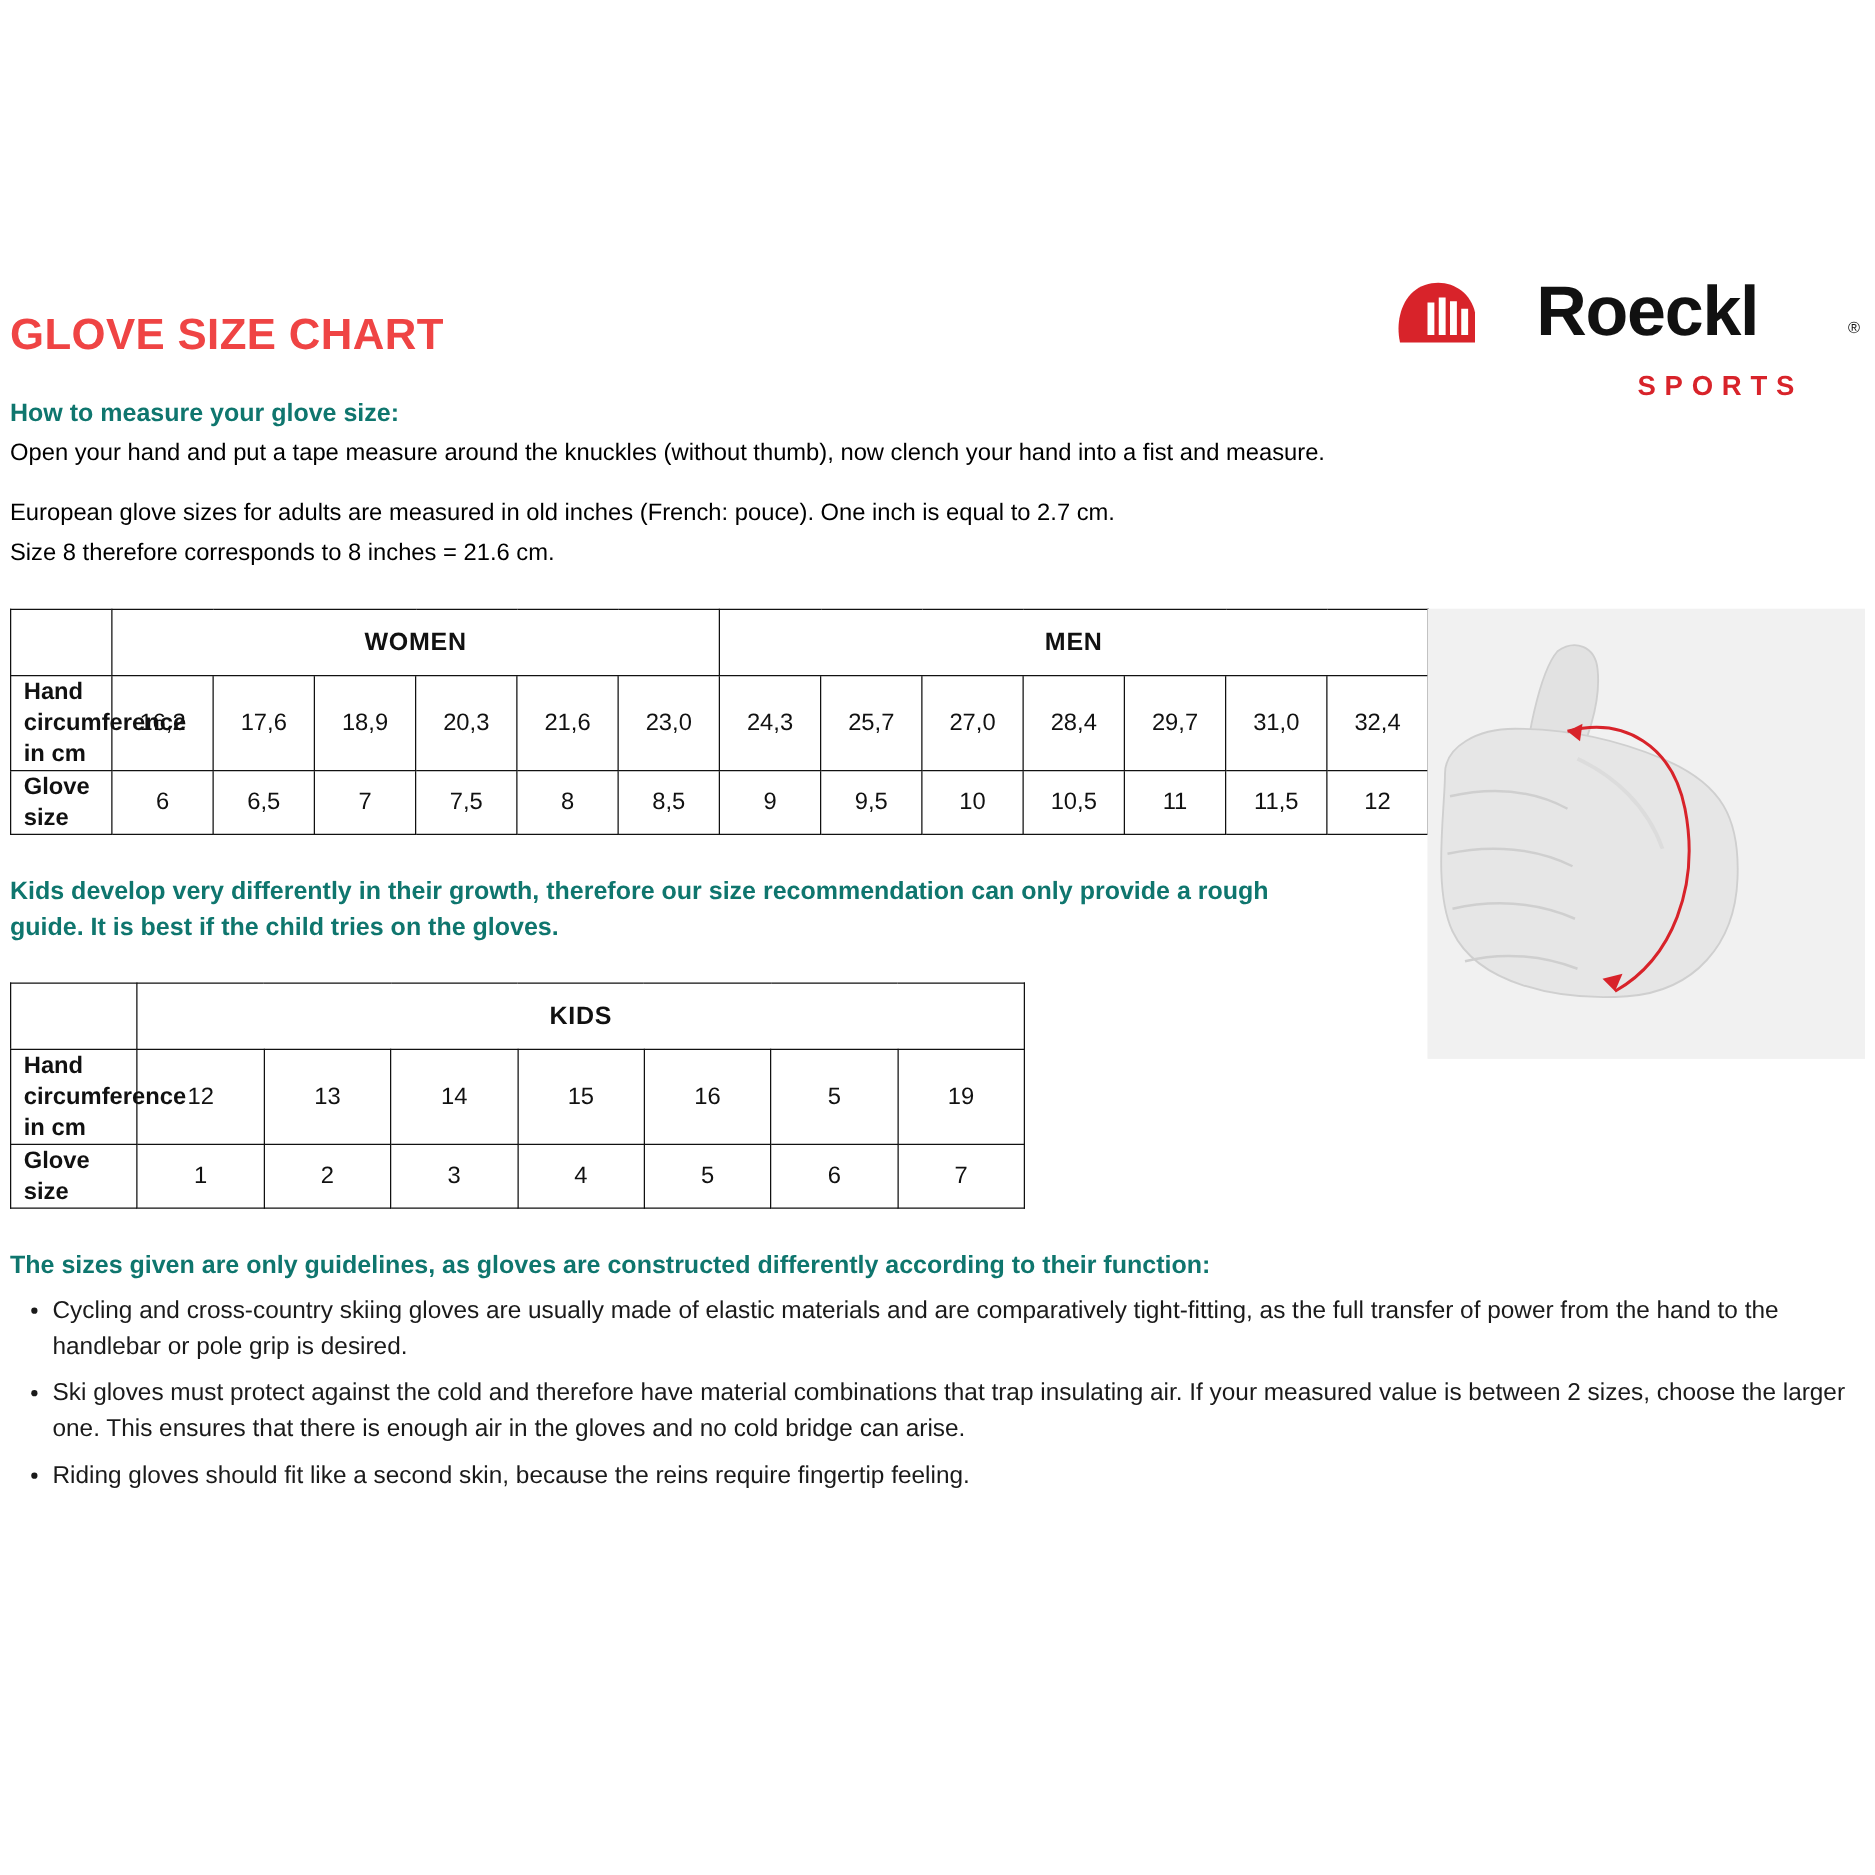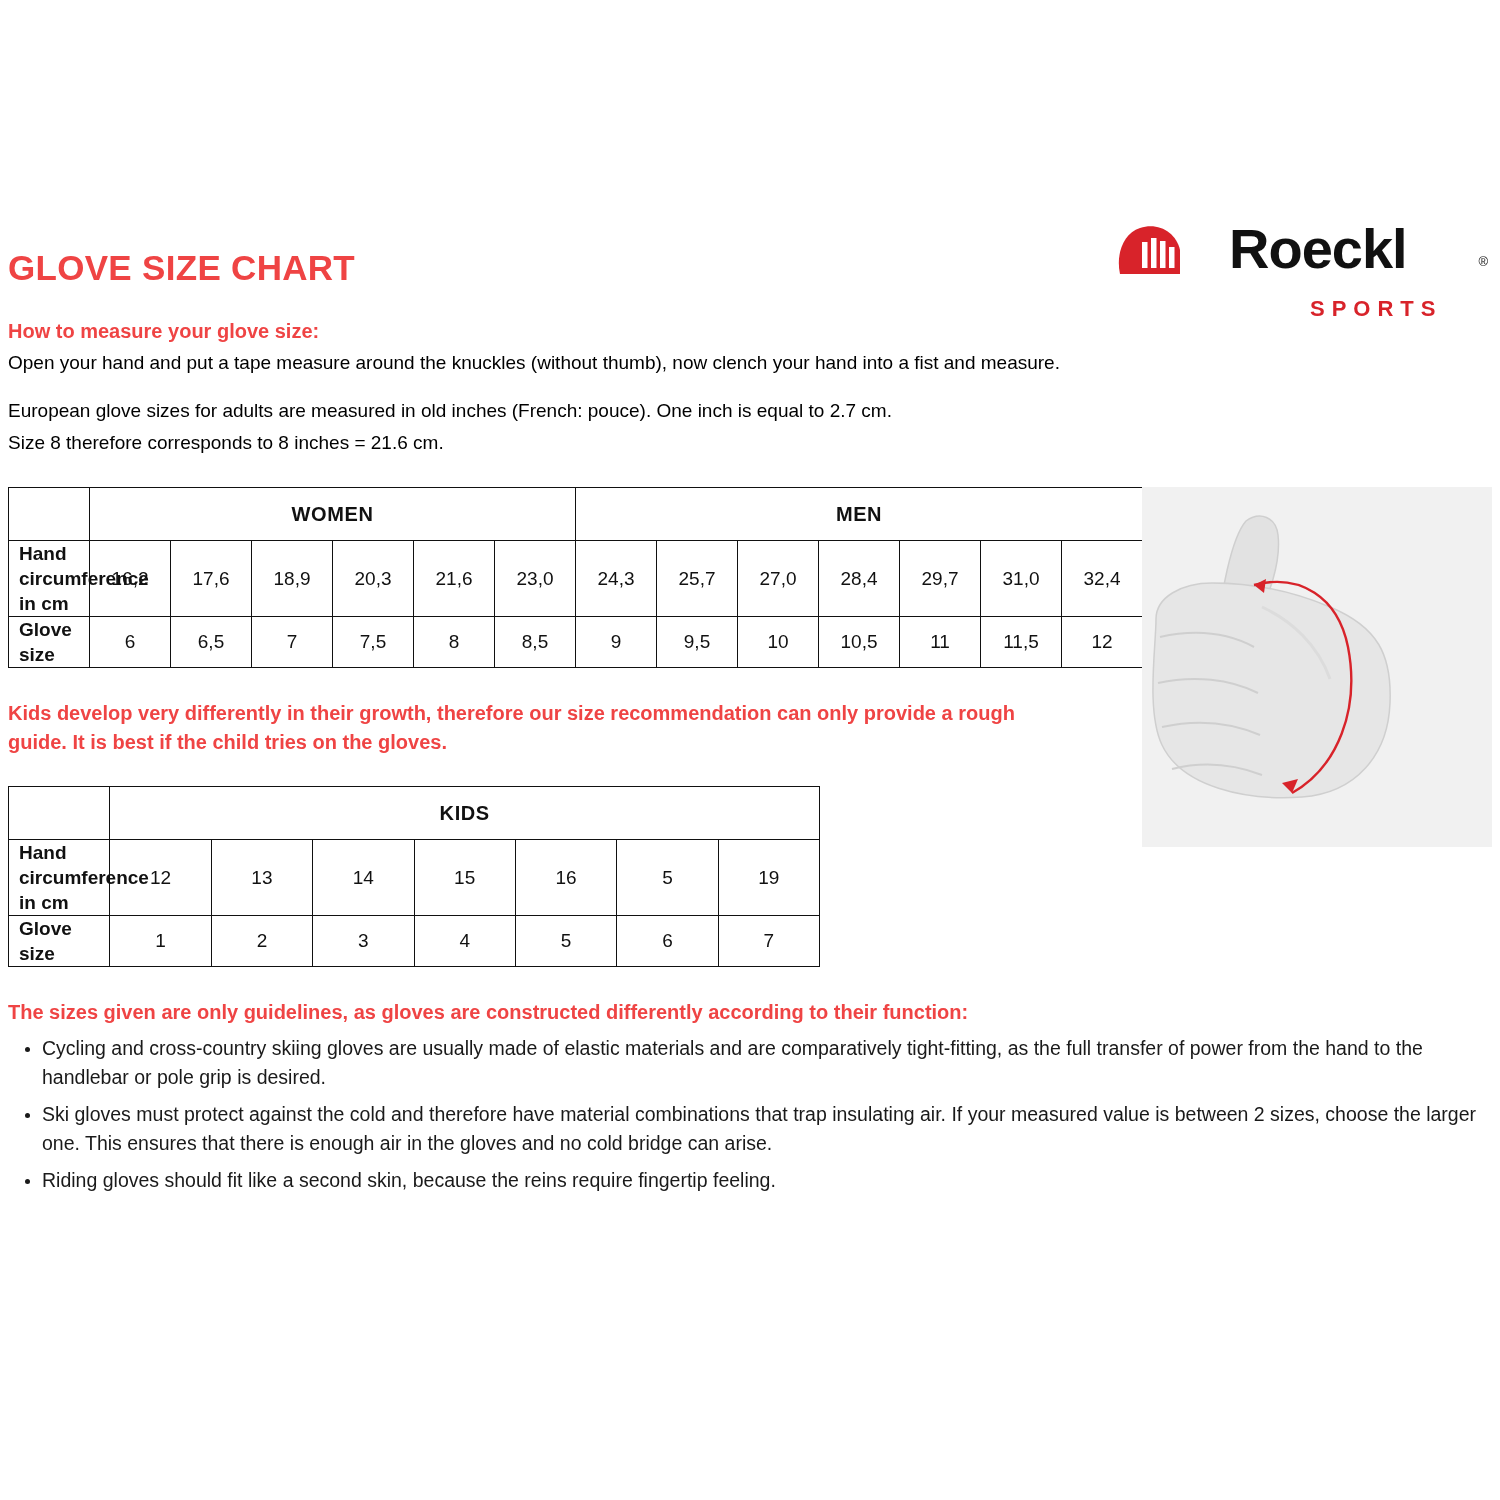--- a/index.html
+++ b/index.html
@@ -80,21 +80,21 @@
     font-size: 22px;
     font-weight: 600;
     letter-spacing: 7px;
     color: #d8232a;
   }
   
   .bold-line {
     font-size: 20px;
     font-weight: 700;
     margin: 0 0 6px 0;
-    color: #ef4444;
+    color: #0f766e;
   }
   .line {
     font-size: 19px;
     font-weight: 400;
     margin: 0 0 4px 0;
     color: #000000;
     line-height: 28px;
   }
   .gap-s { height: 16px; }
   .gap-m { height: 26px; }

